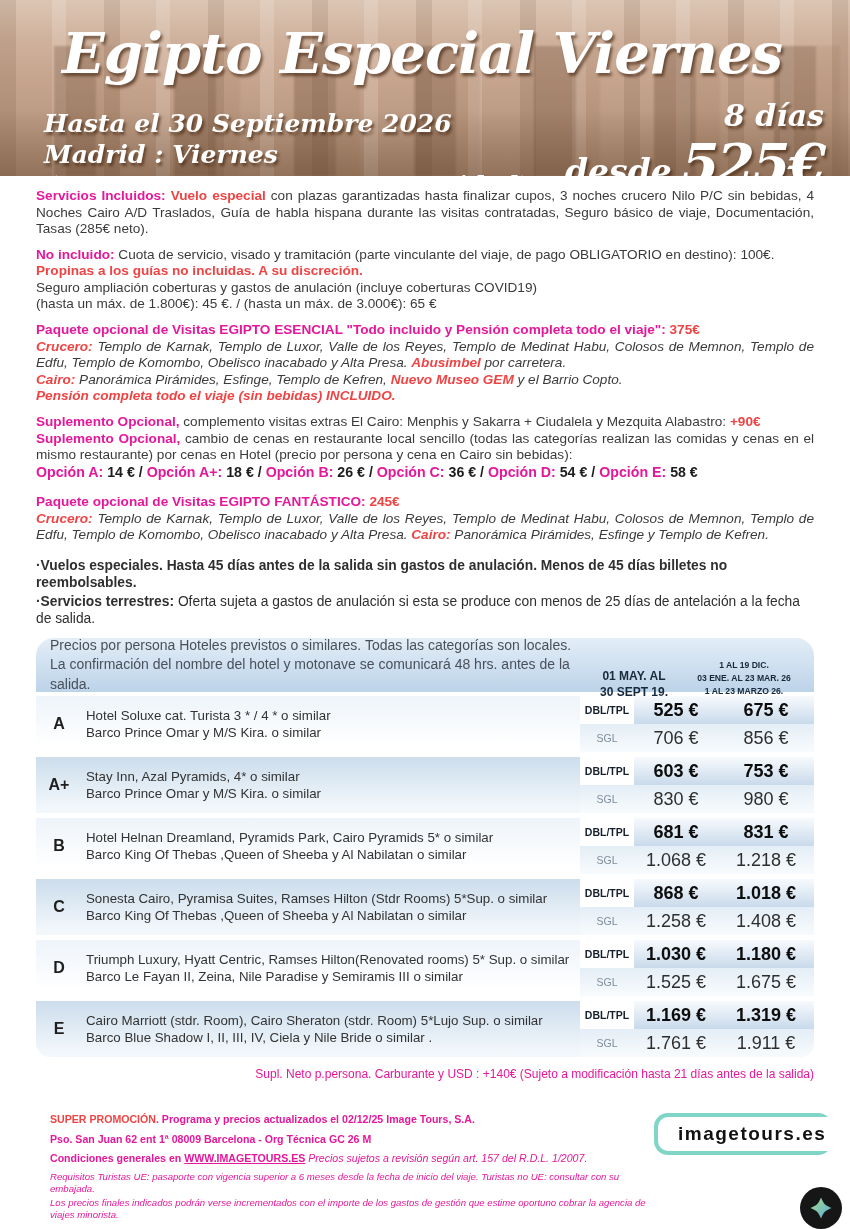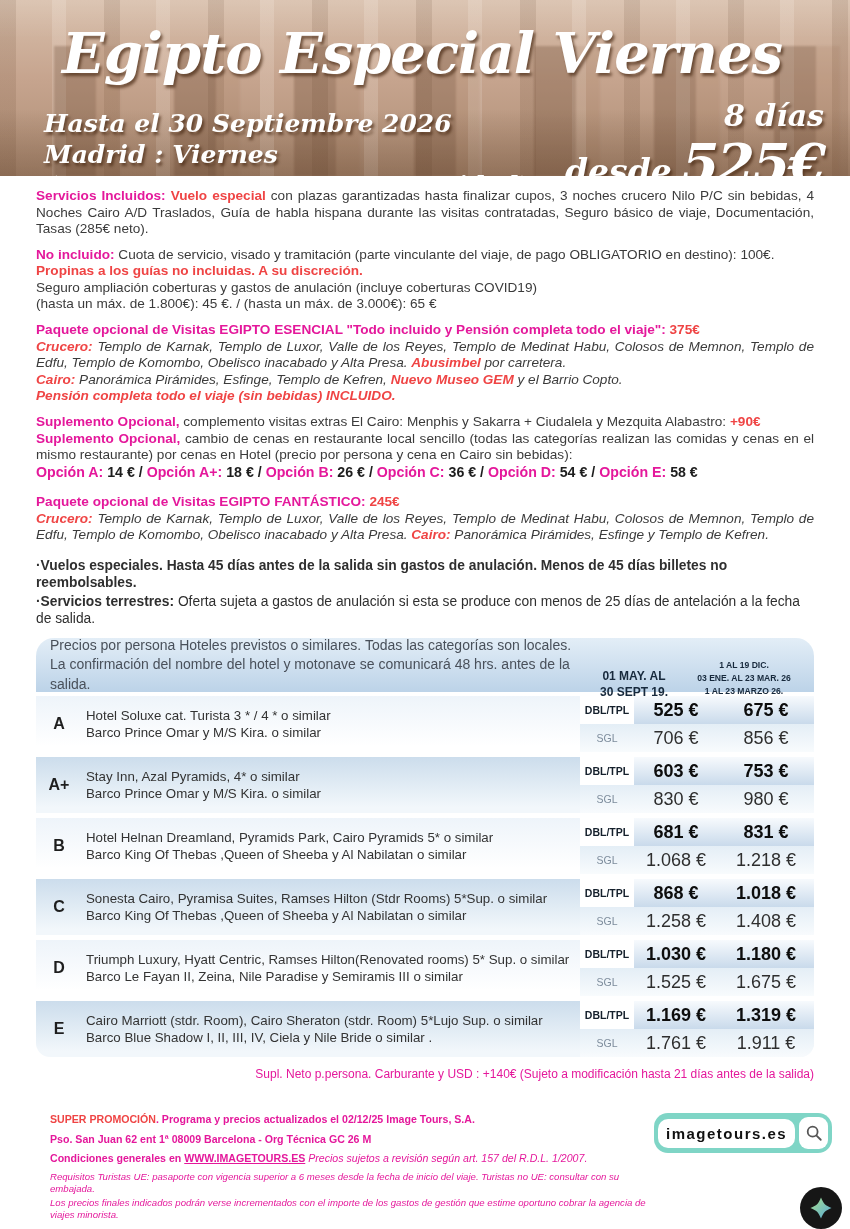--- a/index.html
+++ b/index.html
@@ -88,22 +88,22 @@
   .logo { position:relative; width:228px; padding-top:26px; }
   .logo-text { font-style:italic; font-weight:bold; font-size:33px; letter-spacing:-1.5px; color:#0c0c0c; white-space:nowrap; }
   .logo-dot { position:absolute; top:6px; left:152px; width:13px; height:13px; border-radius:50%; background:#db1488; }
   .logo-swoosh { position:absolute; left:-10px; top:46px; }
   .foot-mid { flex:1; padding:8px 8px 0 16px; font-size:10.6px; line-height:1.25; }
   .foot-mid p { margin-bottom:6px; }
   .cond-link { text-decoration:underline; }
   .fine { font-size:9.6px; margin-bottom:2px !important; }
   .site-wrap { width:178px; padding-top:8px; }
   .site-pill { display:flex; align-items:center; gap:4px; background:#7fd5c6; border-radius:14px; padding:4px; }
-  .site-text { flex:1; background:#fff; border-radius:10px; padding:6px 8px; text-align:center;
-    font-weight:bold; font-size:15px; letter-spacing:1.5px; color:#111; }
+  .site-text { flex:1; background:#fff; border-radius:10px; padding:6px 20px; text-align:center;
+    font-weight:bold; font-size:19px; letter-spacing:1.5px; color:#111; }
   .site-mag { width:32px; height:32px; background:#fff; border-radius:9px; display:flex; align-items:center; justify-content:center; }
   .widget { position:absolute; right:8px; bottom:0px; width:42px; height:42px; border-radius:50%;
     background:#161616; display:flex; align-items:center; justify-content:center; }
 </style>
 </head>
 <body>
 
 <div class="page">
 
   <header class="hero">

